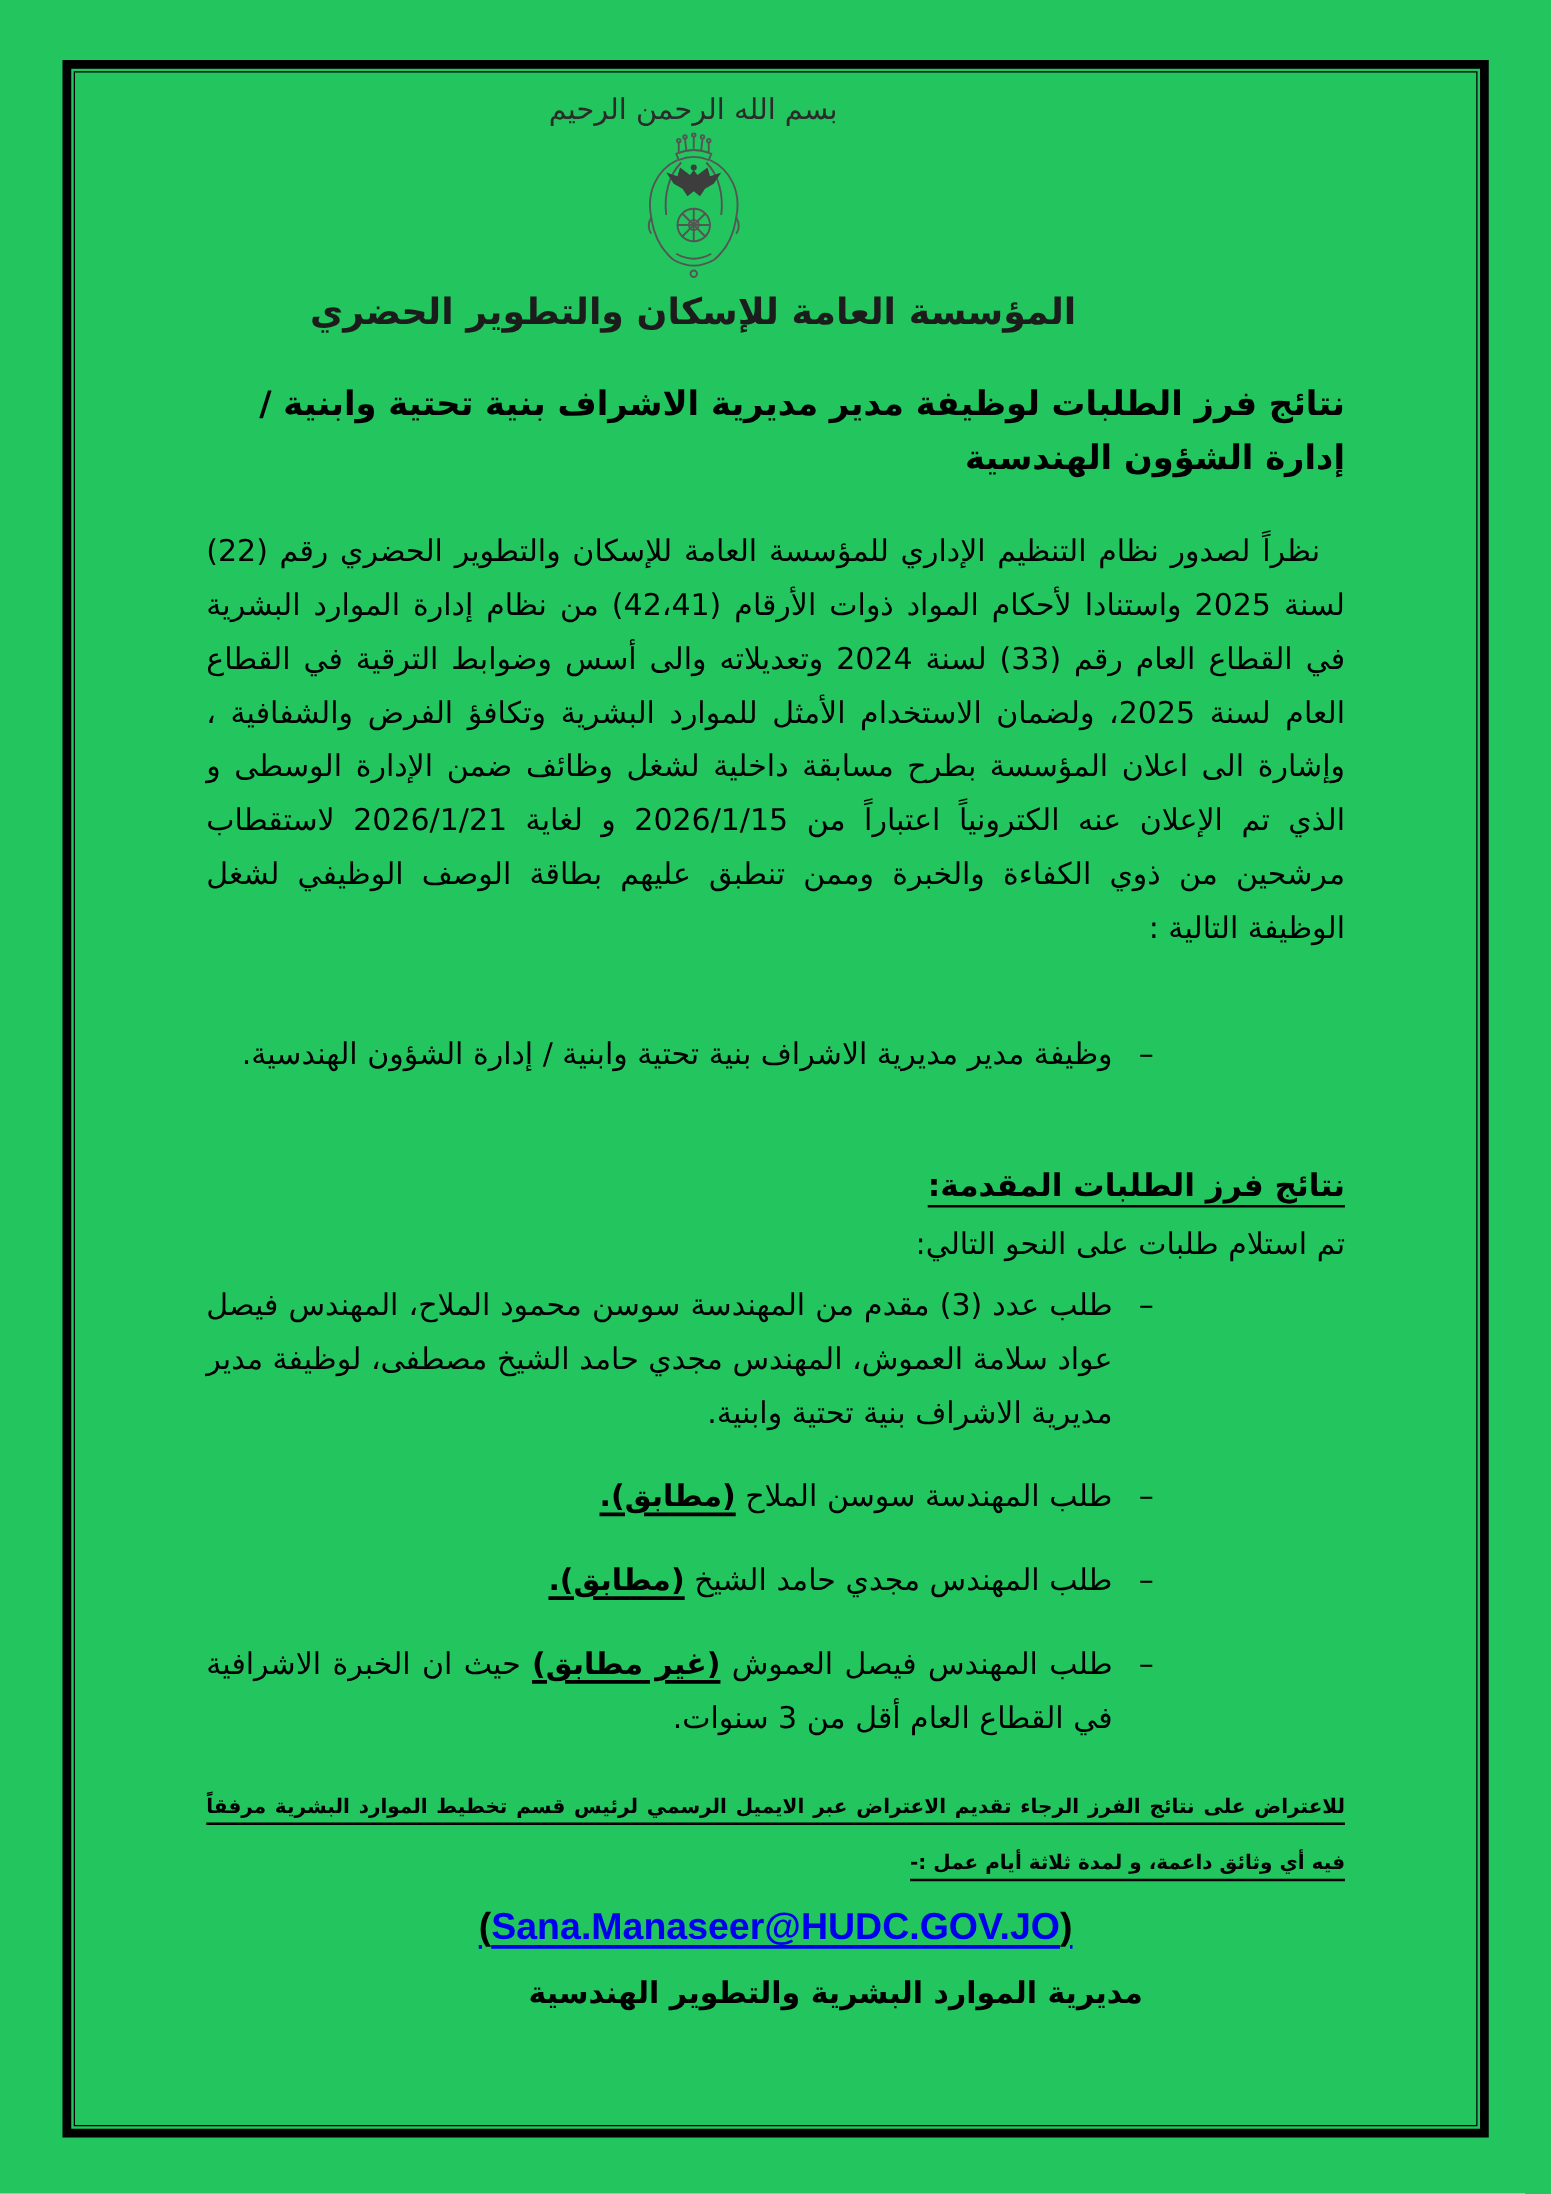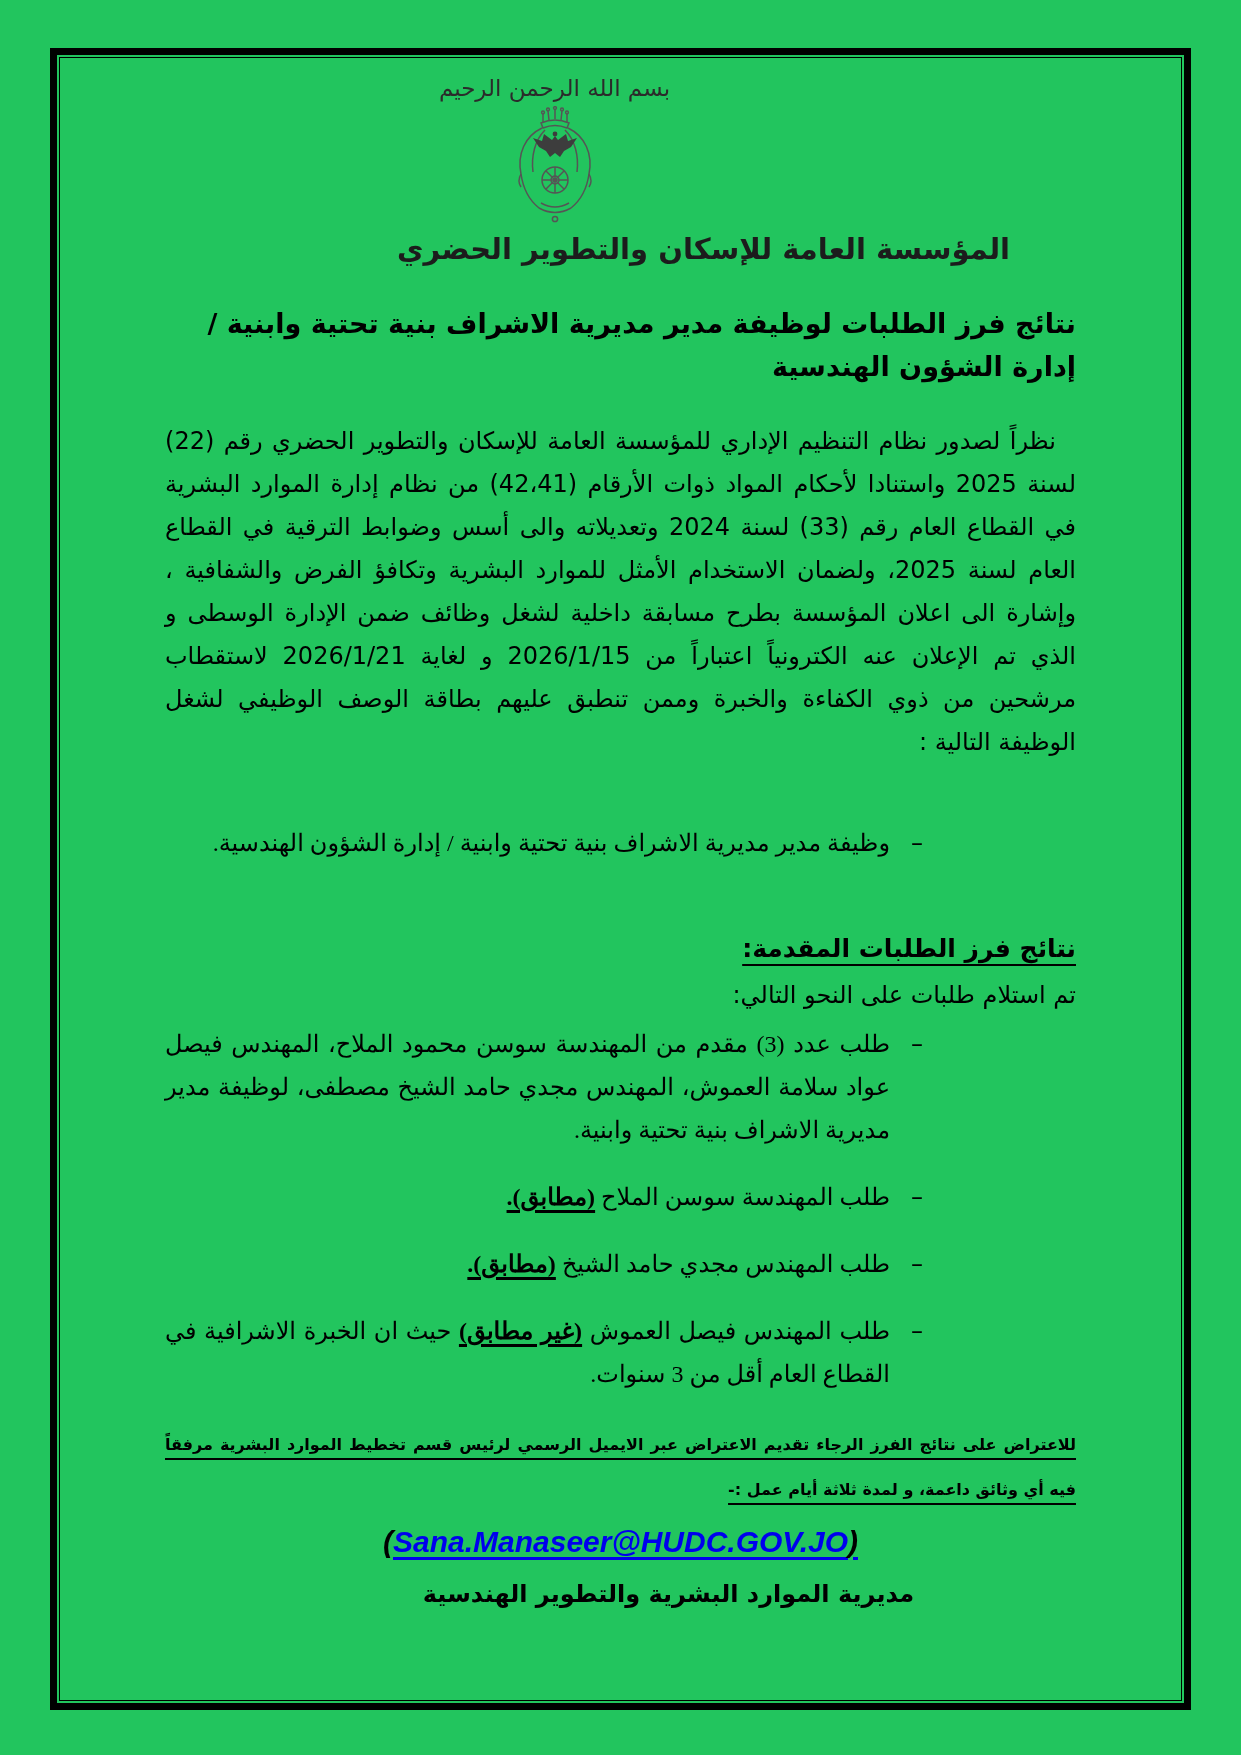--- a/index.html
+++ b/index.html
@@ -29,35 +29,35 @@
   
   .header { text-align:center; transform:translateX(-66px); }
   .bismillah {
     margin-top:10px;
     font-size:23px; color:#2b2b2b; letter-spacing:1px;
     line-height:32px;
   }
   .crest { line-height:0; margin-top:2px; }
   .org-calligraphy {
     font-size:29px; font-weight:bold; color:#1c1c1c;
-    margin-top:4px; line-height:38px;text-align:right;
+    margin-top:4px; line-height:38px;
   }
   
   .title {
     font-weight:bold; font-size:27px; line-height:43px;
     text-align:right; margin-top:34px;
   }
   
   .intro {
     font-size:24px; line-height:43px;
     text-align:justify; margin-top:32px; text-indent:20px;
   }
   .bullet { display:flex; gap:16px; font-size:24px; line-height:43px; }
   .dash { flex:none; width:22px; text-align:center; }
-  .btxt { flex:1; text-align:justify;font-family:Liberation Serif, serif; }
+  .btxt { flex:1; text-align:justify; }
   .pos-bullet { margin-top:58px; margin-right:148px; }
   .results-heading {
     font-weight:bold; font-size:25px; margin-top:62px;
     text-decoration:underline; text-decoration-thickness:2px; text-underline-offset:7px;
     line-height:43px;
   }
   .received { font-size:24px; line-height:43px; margin-top:4px; }
   .b-apps { margin-top:6px; margin-right:148px; }
   .b-res  { margin-right:148px; }
   .mt1 { margin-top:24px; } .mt2 { margin-top:24px; } .mt3 { margin-top:24px; }
@@ -70,21 +70,20 @@
     margin-top:26px;
     font-weight:bold; font-size:16px; line-height:45px;
     text-align:justify;
     text-decoration:underline; text-decoration-thickness:2px; text-underline-offset:8px;
   }
   .email-line {
     text-align:center; margin-top:8px; line-height:44px;
     font-family:"Liberation Sans", sans-serif;
     font-weight:bold; font-size:30px;
     direction:ltr;
-    font-style:italic;
   }
   .email-wrap {
     text-decoration:underline; text-decoration-thickness:3px; text-underline-offset:5px;
   }
   .email-link { text-decoration:none; cursor:pointer; }
   .department {
     text-align:center; font-weight:bold; font-size:24px;
     margin-top:10px; line-height:40px; transform:translateX(48px);
   }
   .closing {

